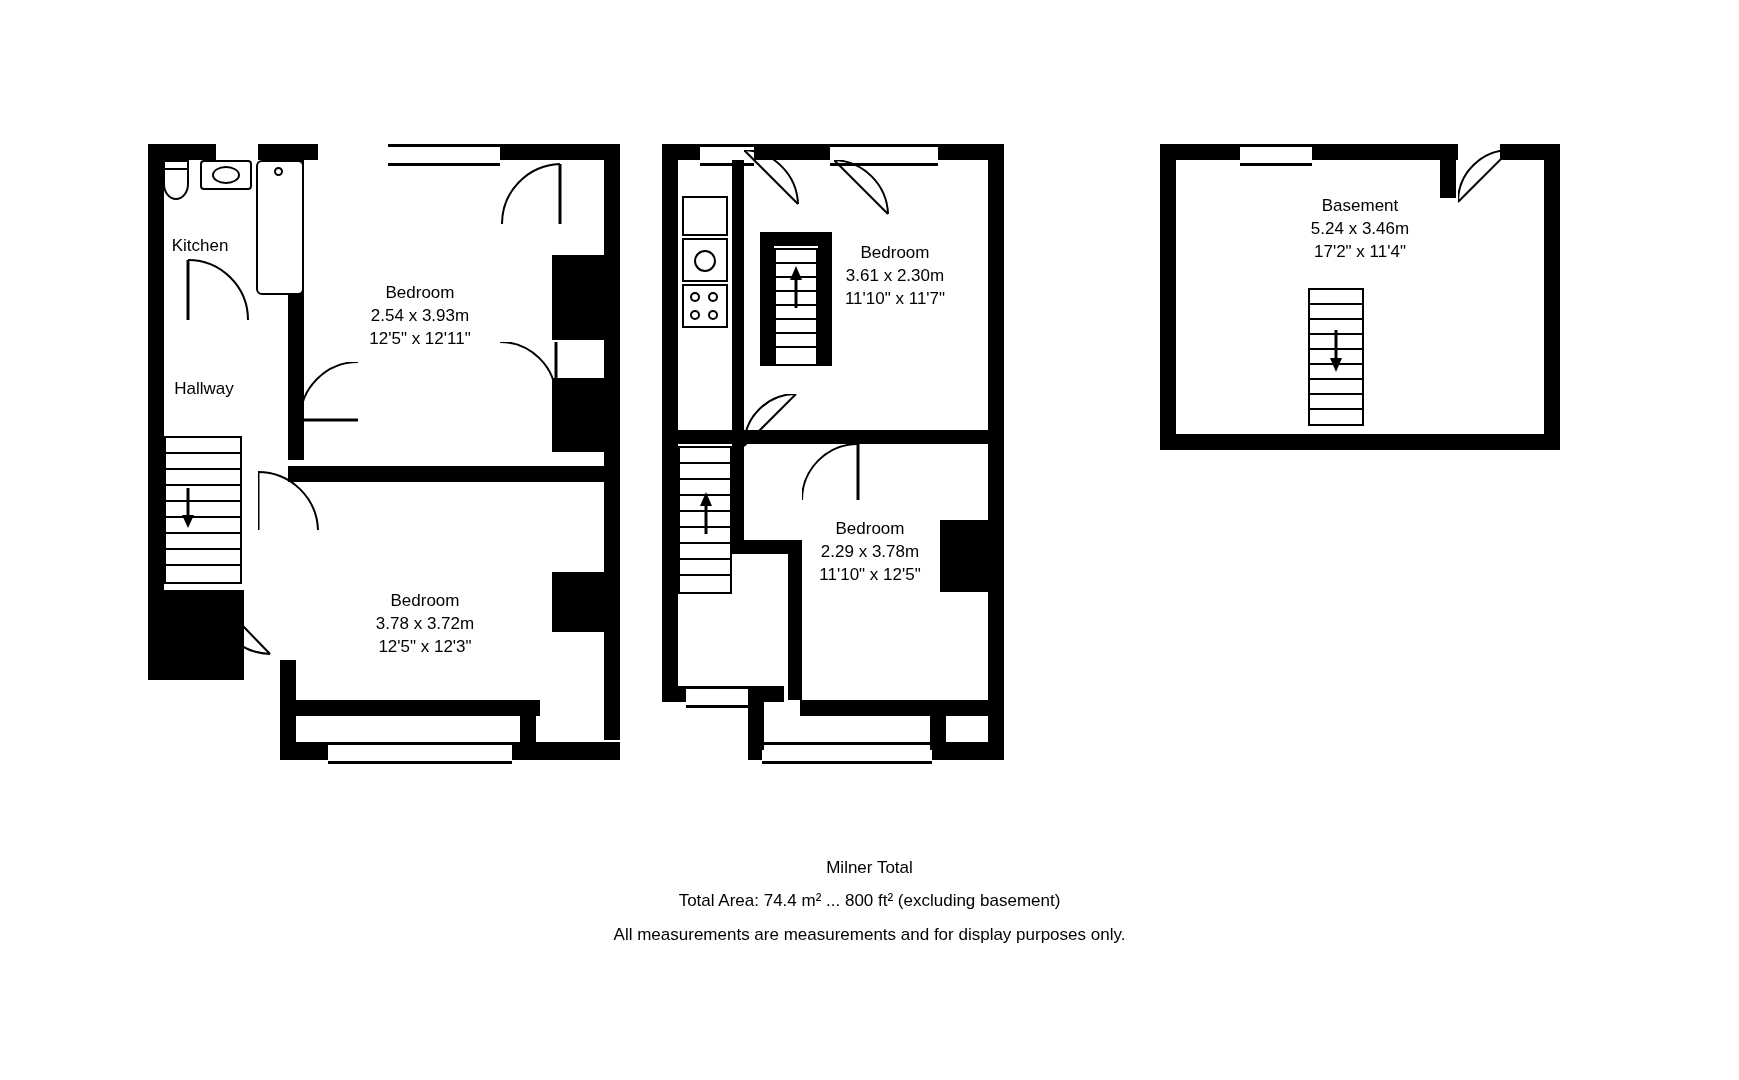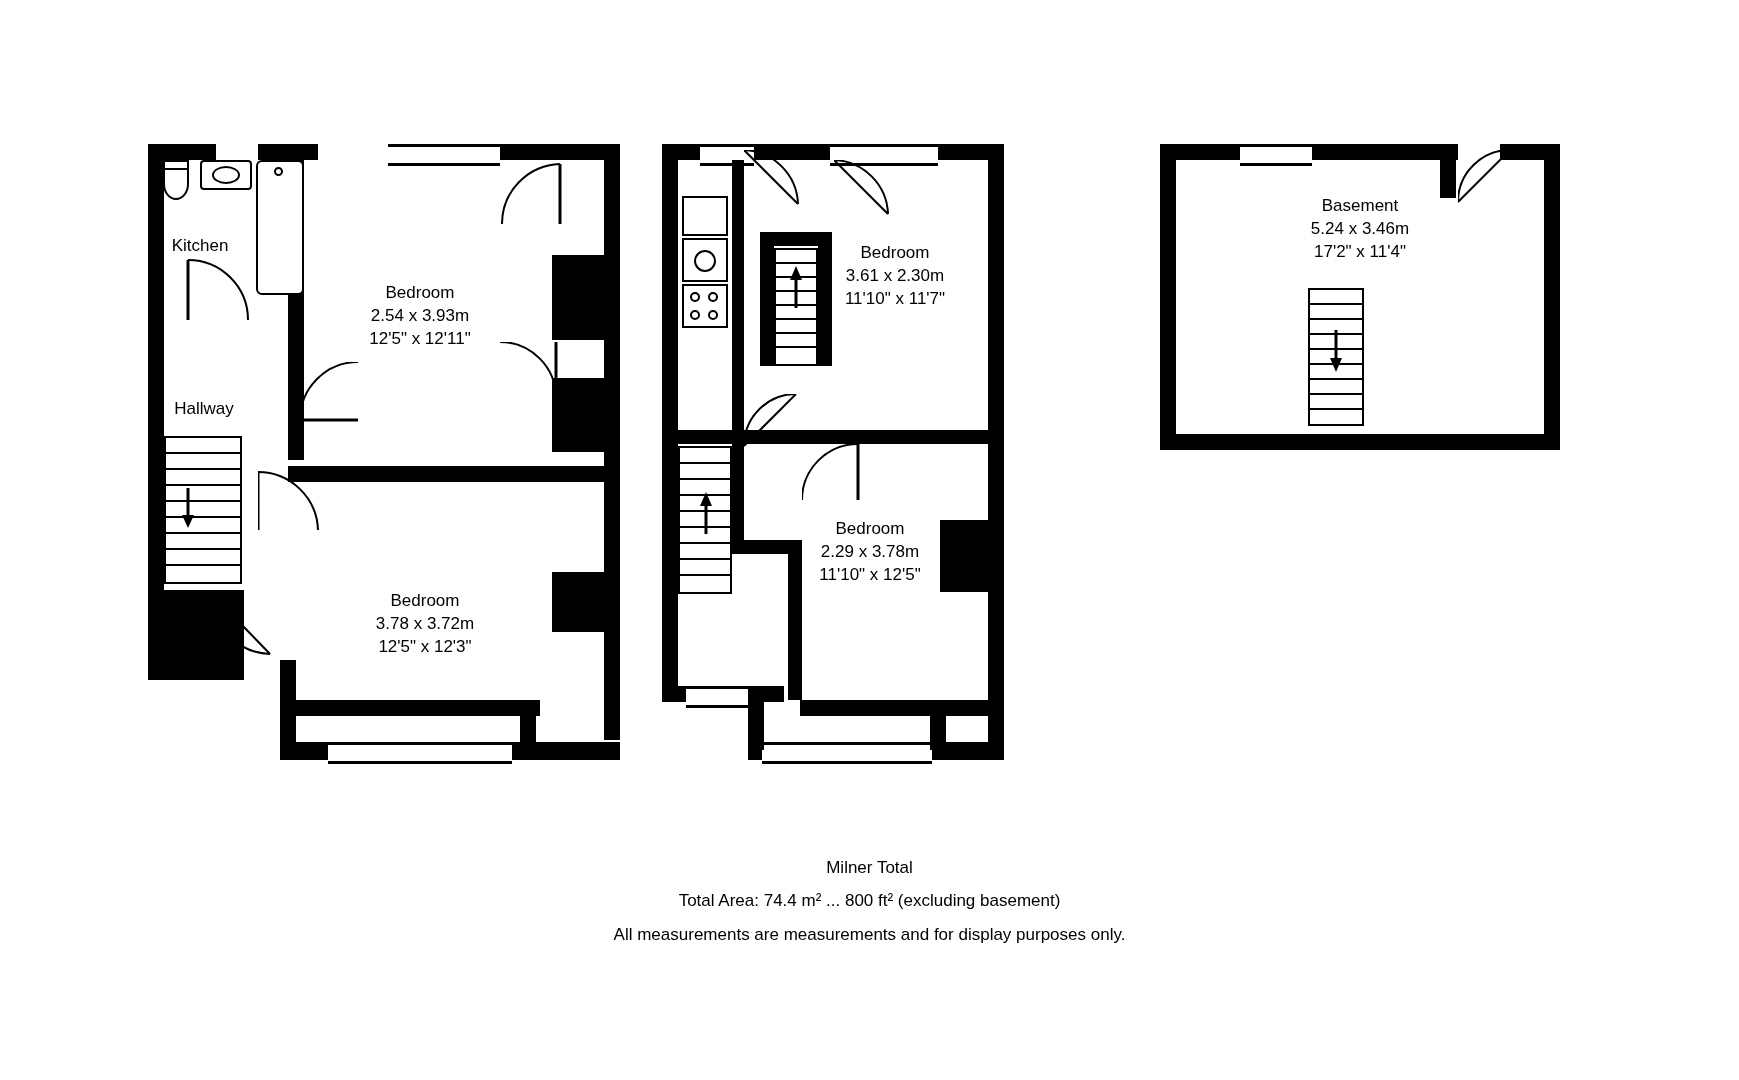--- a/index.html
+++ b/index.html
@@ -94,21 +94,21 @@
       <line x1="60" y1="2" x2="60" y2="62" stroke="#000" stroke-width="3"></line>
     </svg>
   <svg class="arc" style="left:500px;top:342px;border:none;" width="58" height="58" viewBox="0 0 58 58">
       <path d="M56 56 A56 56 0 0 0 0 0" fill="none" stroke="#000" stroke-width="2"></path>
       <line x1="56" y1="56" x2="56" y2="0" stroke="#000" stroke-width="3"></line>
     </svg>
 
   <div class="label" style="left:120px;top:235px;width:160px;">
     <div class="nm">Kitchen</div>
   </div>
-  <div class="label" style="left:124px;top:378px;width:160px;margin-top:20px;">
+  <div class="label" style="left:124px;top:378px;width:160px;">
     <div class="nm">Hallway</div>
   </div>
   <div class="label" style="left:320px;top:282px;width:200px;">
     <div class="nm">Bedroom</div>
     <div class="d1">2.54 x 3.93m</div>
     <div class="d2">12'5" x 12'11"</div>
   </div>
   <div class="label" style="left:325px;top:590px;width:200px;">
     <div class="nm">Bedroom</div>
     <div class="d1">3.78 x 3.72m</div>

